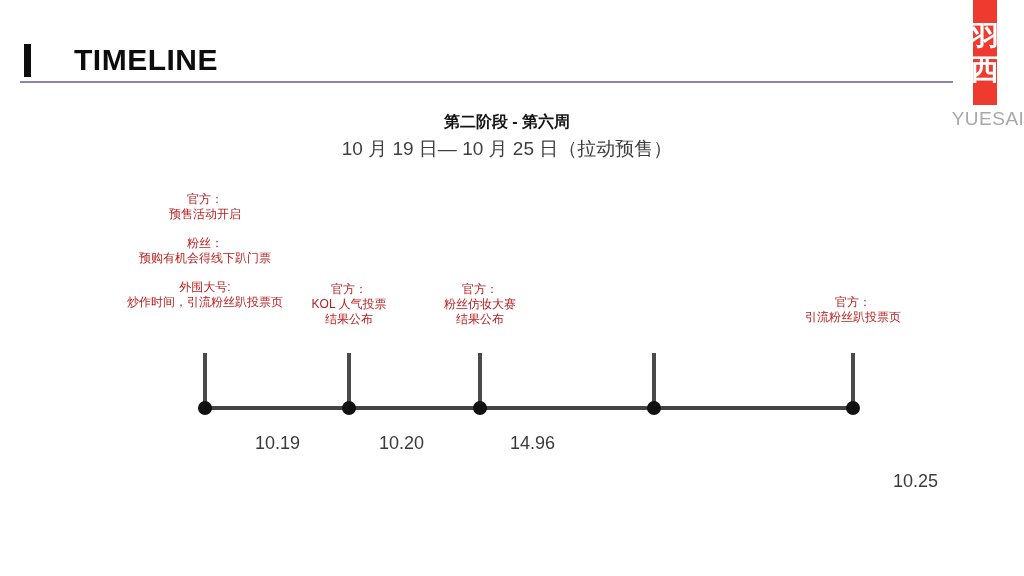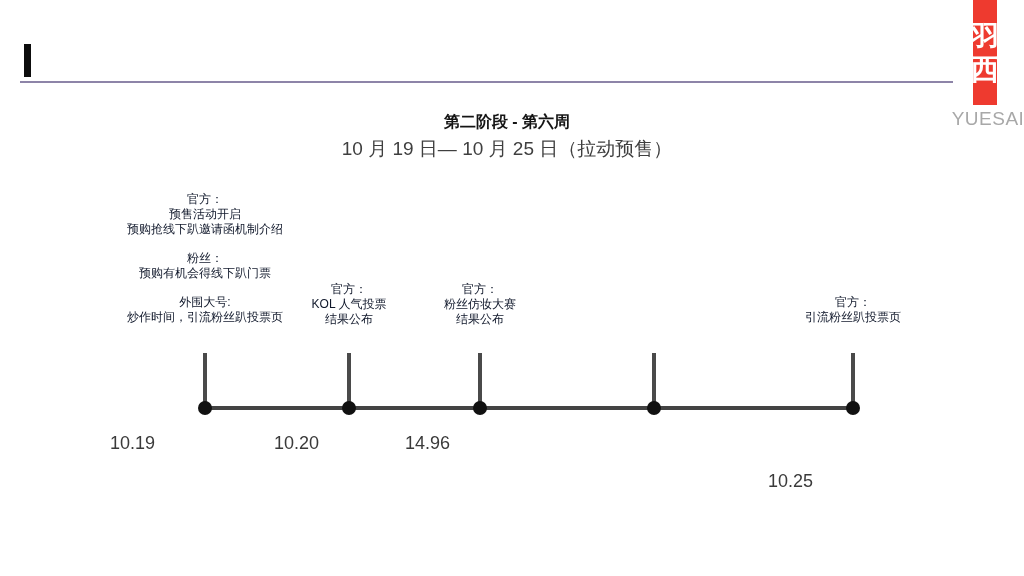--- a/index.html
+++ b/index.html
@@ -48,56 +48,56 @@
   }
   
   .timeline-layer { position: absolute; left: 0; top: 0; width: 1024px; height: 576px; }
   .tl-line {
     position: absolute; left: 205px; top: 406px; width: 648px; height: 4px;
     background: #434343;
   }
   .stem { position: absolute; top: 353px; width: 4px; height: 55px; background: #4a4a4a; }
   .dot  { position: absolute; top: 401px; width: 14px; height: 14px; border-radius: 50%; background: #111111; }
   .date {
-    position: absolute; top: 433px; text-align: left;
+    position: absolute; top: 433px; text-align: right;
     font-size: 18px; color: #3a3a3a;
   }
   .evcol {
     position: absolute; text-align: center;
-    font-size: 12px; line-height: 15px; color: #0f172a;
+    font-size: 12px; line-height: 15px; color: #b91c1c;
   }
   .block { margin-bottom: 14px; }
 </style>
 </head>
 <body>
 
 <div class="slide">
 
   <div class="title-bar"></div>
+  <div class="page-title">TIMELINE</div>
   <div class="divider" style="background: rgb(141, 132, 168);"></div>
 
   <div class="seal" style="background: rgb(238, 58, 47);">
       <div class="seal-char">羽</div>
       <div class="seal-char">西</div>
     </div>
   <div class="brand">YUESAI</div>
 
   <div class="phase-title">第二阶段 - 第六周</div>
   <div class="phase-subtitle">10 月 19 日— 10 月 25 日（拉动预售）</div>
 
   <div class="timeline-layer">
     <div class="tl-line"></div>
   <div class="stem" style="left: 203px;"></div>
       <div class="dot" style="left: 198px;"></div>
       <div class="date" style="left: 110px; width: 190px;">10.19</div>
       <div class="evcol" style="left: 110px; width: 190px; top: 192px;">
         <div class="block">
           <div>官方：</div>
           <div>预售活动开启</div>
-          <div>预购抢线下趴邀请函机制介绍</div>
         </div>
         <div class="block">
           <div>粉丝：</div>
           <div>预购有机会得线下趴门票</div>
         </div>
         <div class="block">
           <div>外围大号:</div>
           <div>炒作时间，引流粉丝趴投票页</div>
         </div>
       </div>

